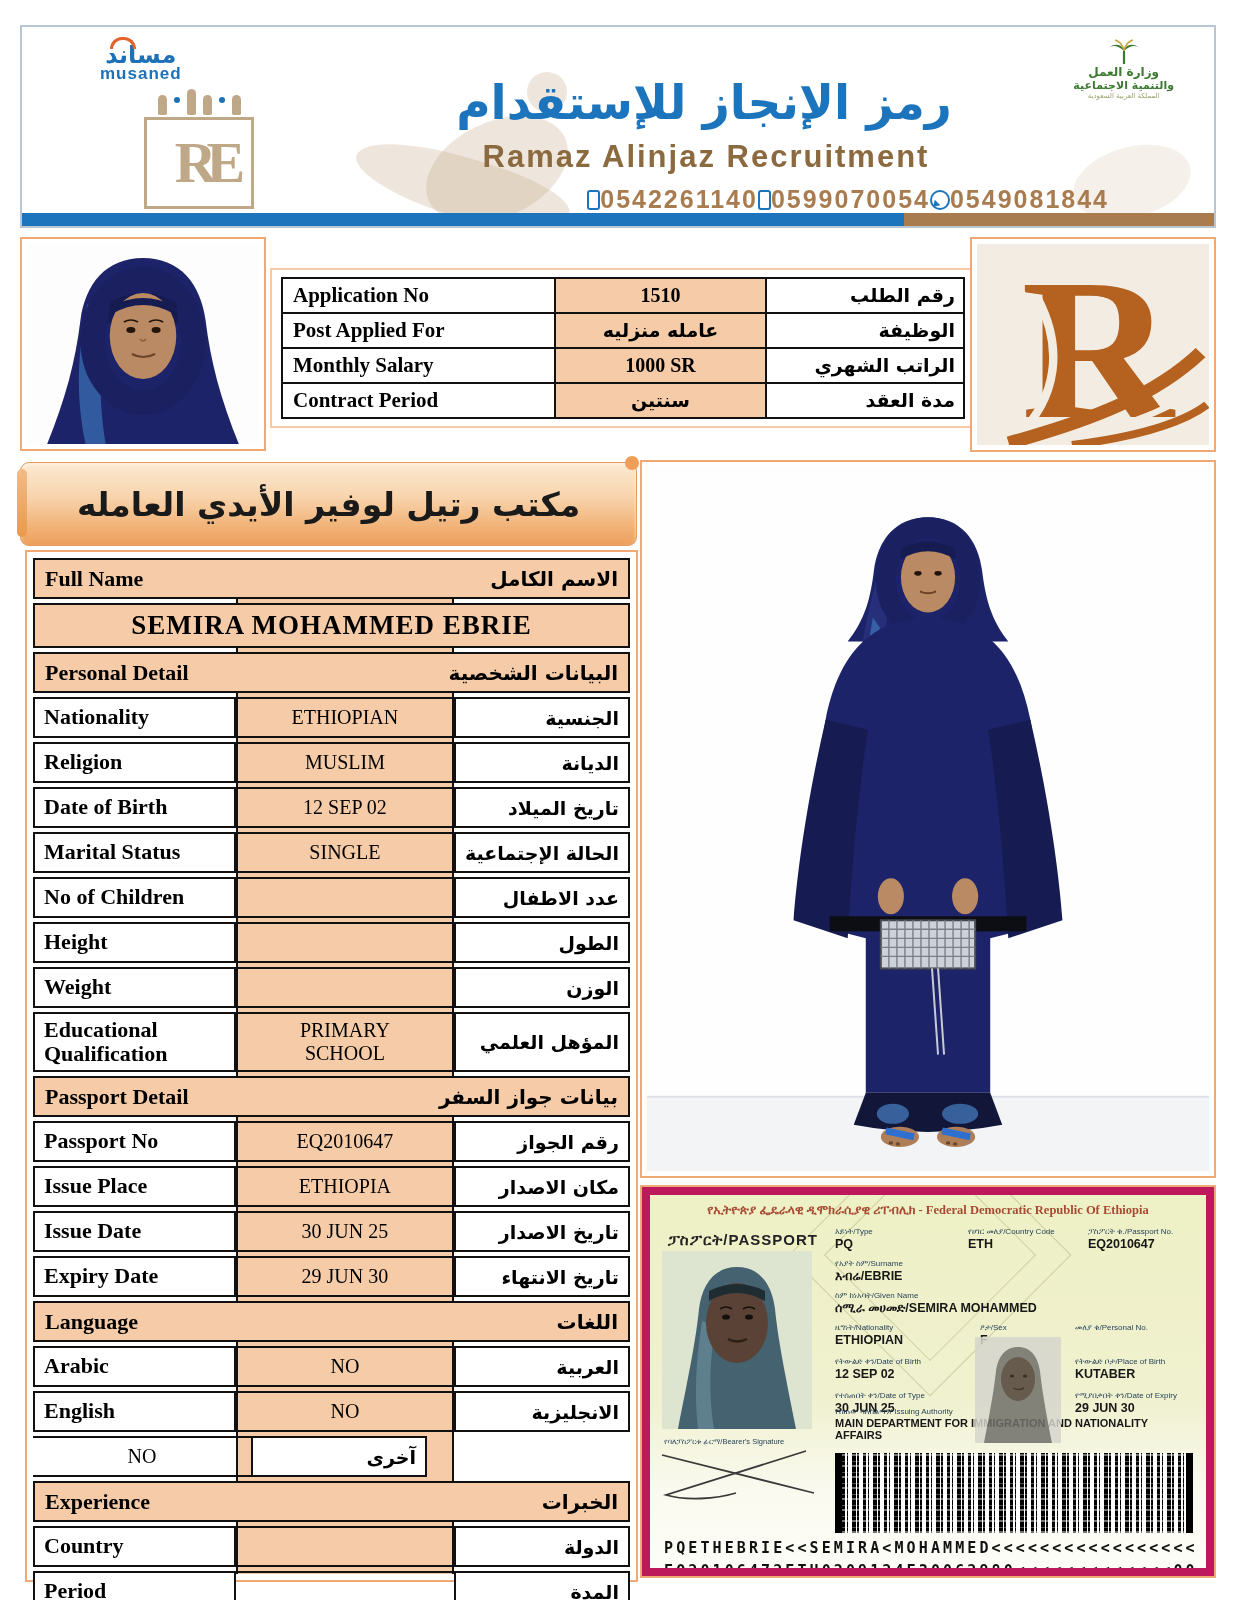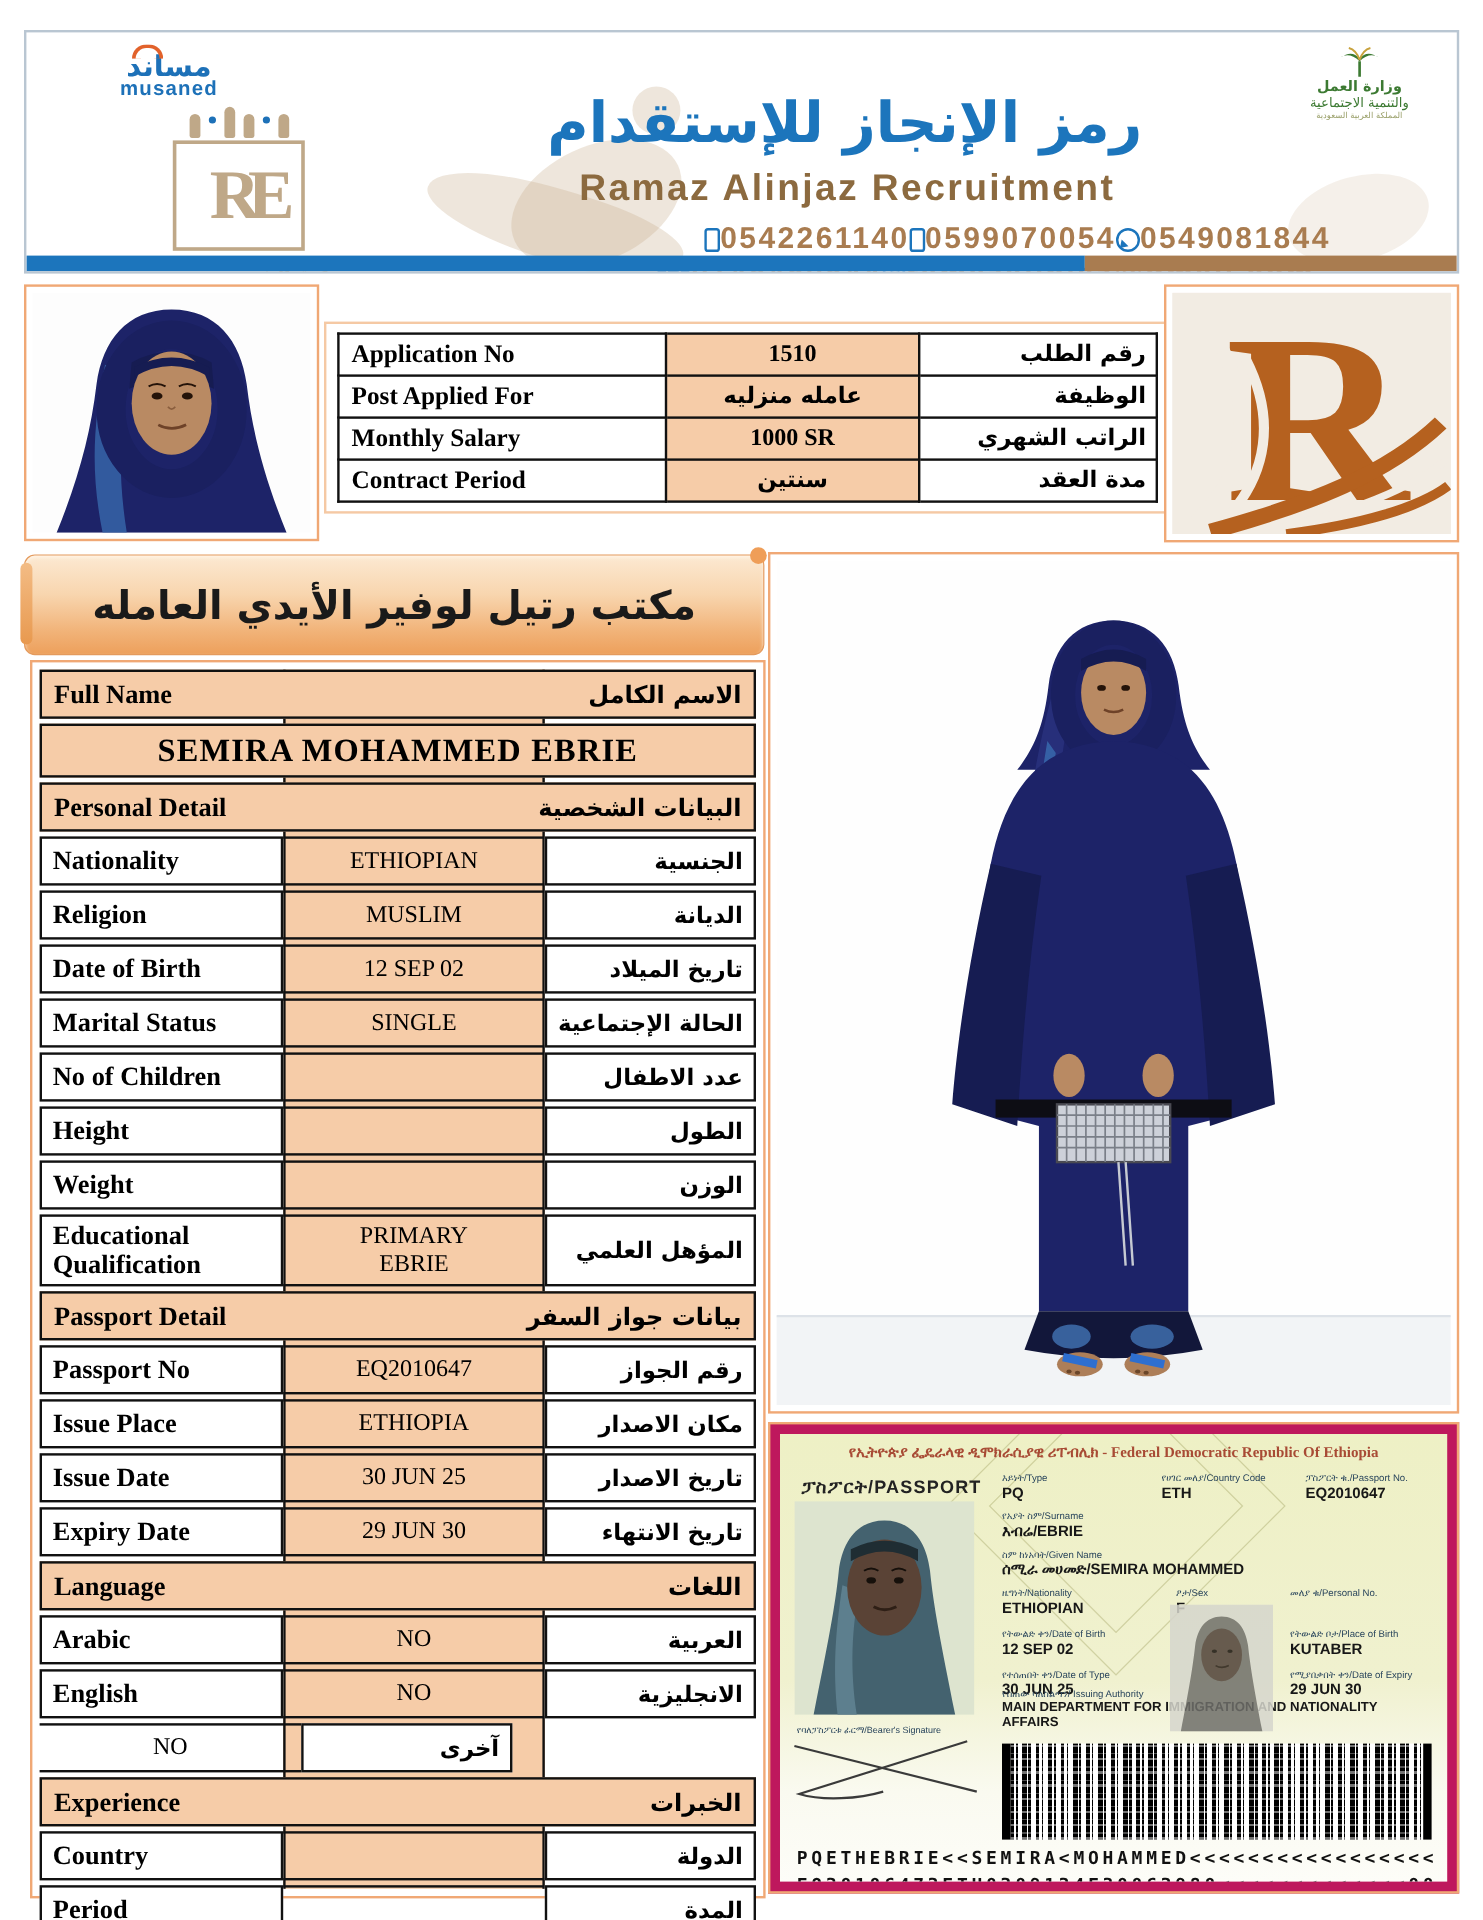--- a/index.html
+++ b/index.html
@@ -24,21 +24,21 @@
   .re-people { height:26px; display:flex; justify-content:center; align-items:flex-end; gap:7px; }
   .re-person { width:9px; height:20px; background:#bfa888; border-radius:5px 5px 2px 2px; position:relative; }
   .re-person.t { height:26px; }
   .re-dot { width:6px; height:6px; background:#1d71b8; border-radius:50%; margin-bottom:12px; }
   .re-box { margin:2px auto 0; width:110px; height:92px; border:3px solid #bfa888; color:#bfa888; font-weight:bold; font-size:58px; line-height:86px; letter-spacing:-10px; font-family:"Liberation Serif",serif;padding-left:12px; }
   .re-license { margin-top:4px; color:#b29a76; font-size:14px; font-weight:bold; }
 
   .ministry { position:absolute; right:40px; top:12px; text-align:center; color:#3c7a32; font-family:"DejaVu Sans",sans-serif; }
   .min-tree { height:26px; }
   .min-l1 { font-size:12px; font-weight:bold; }
-  .min-l2 { font-size:11px; font-weight:normal; }
+  .min-l2 { font-size:11px; font-weight:bold; }
   .min-l3 { font-size:7px; color:#9aa06a; letter-spacing:1px; }
 
   .title-ar { position:absolute; right:130px; top:48px; width:760px; text-align:center; font-family:"DejaVu Sans",sans-serif; font-weight:bold; font-size:47px; color:#1c75bc; direction:rtl; }
   .title-en { position:absolute; right:118px; top:112px; width:780px; text-align:center; font-family:"Liberation Sans",sans-serif; font-weight:bold; font-size:31px; color:#8c6a3f; letter-spacing:2px; }
 
   .contact { position:absolute; right:105px; font-family:"Liberation Sans",sans-serif; font-weight:bold; color:#a97c50; font-size:25px; letter-spacing:2px; display:flex; align-items:center; }
   .c1 { top:158px; }
   .c2 { top:188px; right:118px; }
   .ic { display:inline-block; }
   .ic-mobile { width:13px; height:20px; border:2.5px solid #1c75bc; border-radius:3px; }
@@ -313,21 +313,21 @@
       <div class="row drow">
         <span class="c-en">Weight</span>
         <span class="c-val"></span>
         <span class="c-ar">
             <span class="rtl">الوزن</span>
           </span>
       </div>
       <div class="row drow tall">
         <span class="c-en">Educational Qualification</span>
         <span class="c-val wrapv">
-            <span>PRIMARY EBRIE</span>
+            <span>PRIMARY SCHOOL</span>
           </span>
         <span class="c-ar">
             <span class="rtl">المؤهل العلمي</span>
           </span>
       </div>
 
       <div class="row hrow">
         <span class="h-en">Passport Detail</span>
         <span class="h-ar rtl">بيانات جواز السفر</span>
       </div>

